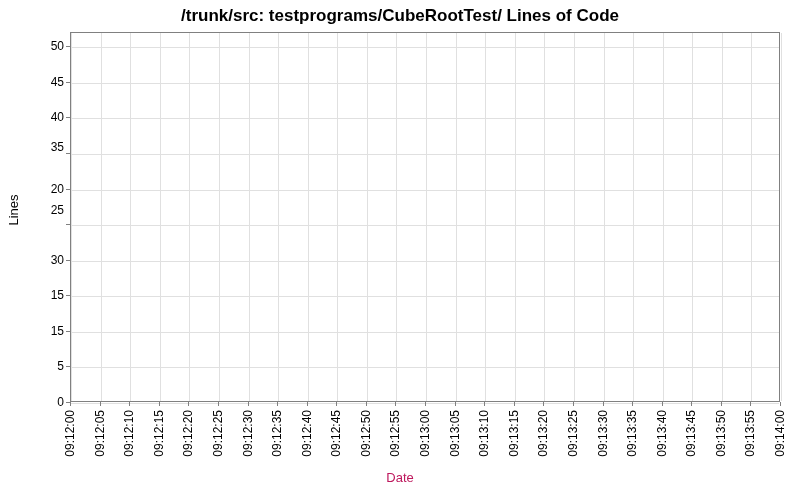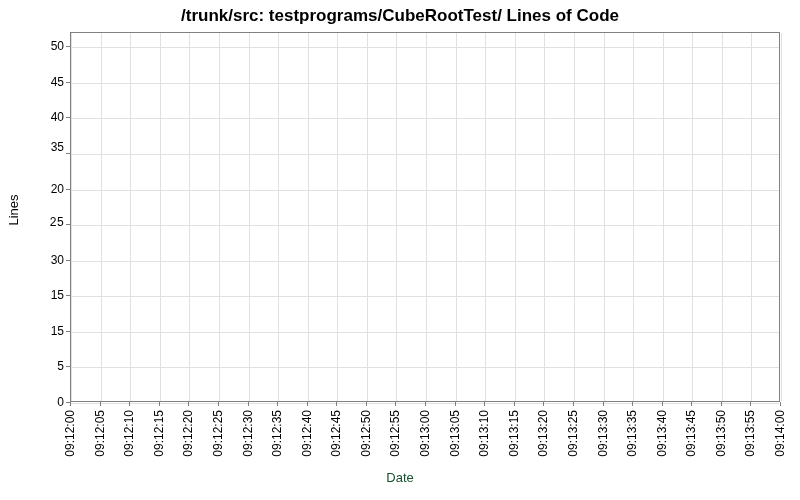--- a/index.html
+++ b/index.html
@@ -77,21 +77,21 @@
     transform: rotate(-90deg) translateX(-50%);
     transform-origin: left top;
   }
   .x-axis-label {
     position: absolute;
     left: 0;
     width: 800px;
     top: 470px;
     text-align: center;
     font-size: 13px;
-    color: #14532d;
+    color: #be185d;
   }
   .y-tick-mark {
     position: absolute;
     right: 730px;
     width: 4px;
     height: 0;
     border-top: 1px solid #808080;
   }
   .x-tick-mark {
     position: absolute;
@@ -155,21 +155,21 @@
     <div class="y-tick-label" style="top: 402px;">0</div>
     <div class="y-tick-mark" style="top: 366.423px;"></div>
     <div class="y-tick-label" style="top: 366.423px;">5</div>
     <div class="y-tick-mark" style="top: 330.846px;"></div>
     <div class="y-tick-label" style="top: 330.846px;">15</div>
     <div class="y-tick-mark" style="top: 295.269px;"></div>
     <div class="y-tick-label" style="top: 295.269px;">15</div>
     <div class="y-tick-mark" style="top: 259.692px;"></div>
     <div class="y-tick-label" style="top: 259.692px;">30</div>
     <div class="y-tick-mark" style="top: 224.115px;"></div>
-    <div class="y-tick-label" style="top: 223px; font-family: Liberation Mono, monospace;">25</div>
+    <div class="y-tick-label" style="top: 210px;">25</div>
     <div class="y-tick-mark" style="top: 188.538px;"></div>
     <div class="y-tick-label" style="top: 188.538px;">20</div>
     <div class="y-tick-mark" style="top: 152.962px;"></div>
     <div class="y-tick-label" style="top: 147px;">35</div>
     <div class="y-tick-mark" style="top: 117.385px;"></div>
     <div class="y-tick-label" style="top: 117.385px;">40</div>
     <div class="y-tick-mark" style="top: 81.8077px;"></div>
     <div class="y-tick-label" style="top: 81.8077px;">45</div>
     <div class="y-tick-mark" style="top: 46.2308px;"></div>
     <div class="y-tick-label" style="top: 46.2308px;">50</div>

